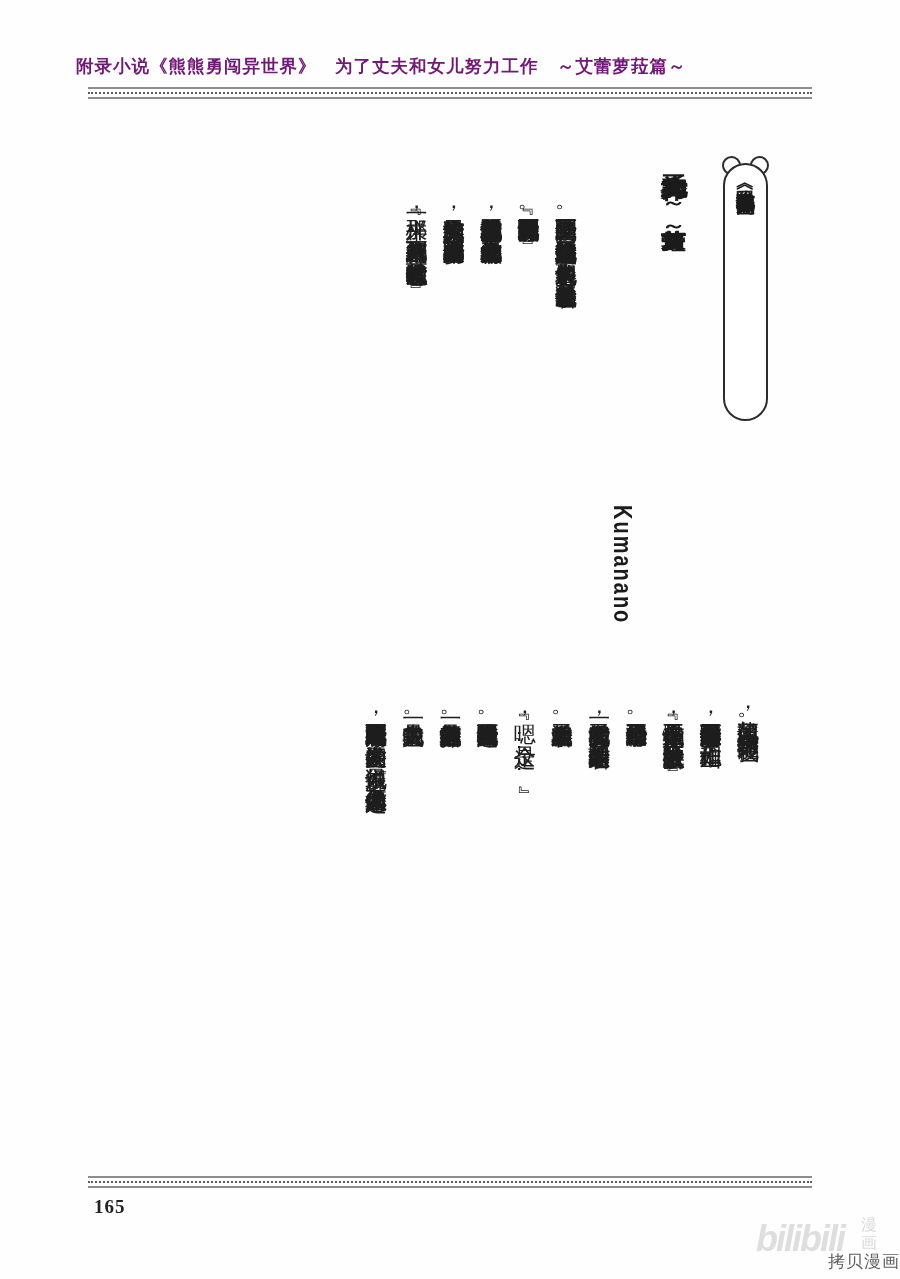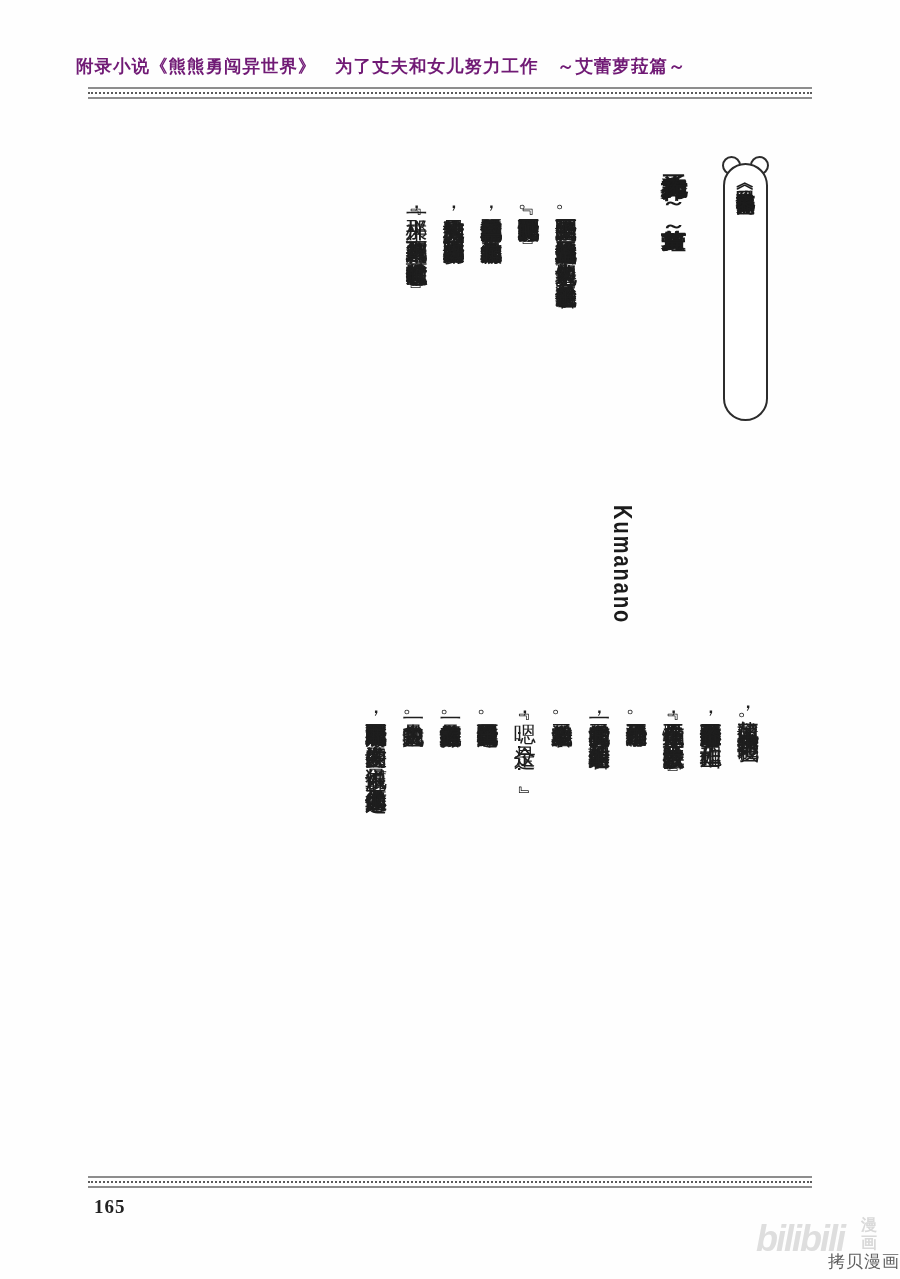--- a/index.html
+++ b/index.html
@@ -83,21 +83,21 @@
   }
   #watermark { position:absolute; left:756px; top:1216px; width:144px; height:60px; }
   #watermark .bili {
     position:absolute; left:0; top:2px;
     font-style:italic; font-weight:bold; font-size:36px;
     color:#dedede; letter-spacing:-2px; white-space:nowrap;
   }
   #watermark .stack {
     position:absolute; left:104px; top:0;
     width:18px; font-size:16px; line-height:18px;
-    color:#d9d9d9; font-weight:bold; text-align:center;
+    color:#d9d9d9; font-weight:normal; text-align:center;
   }
   #copy-mark {
     position:absolute; left:828px; top:1250px;
     font-size:17px; color:#5d5d5d; letter-spacing:1px; white-space:nowrap;
   }
 </style>
 </head>
 <body>
 
 <div id="page">

